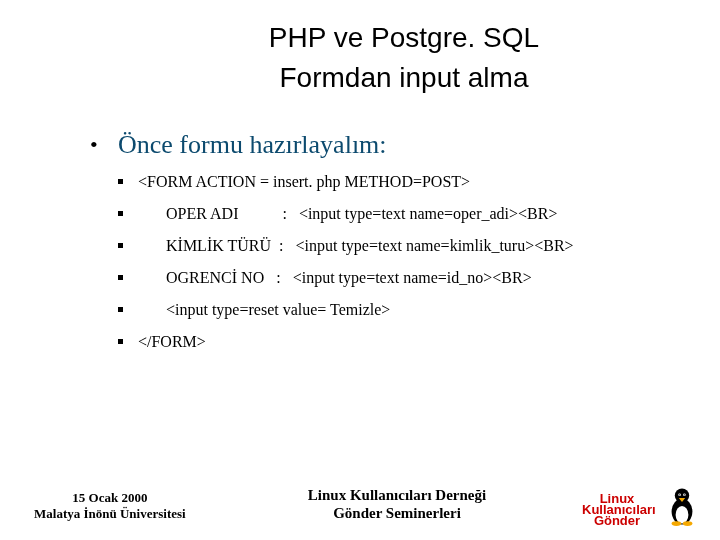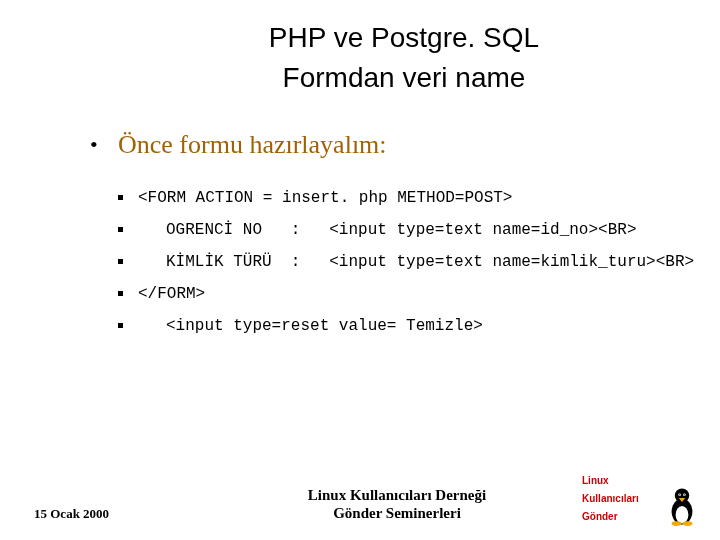--- a/index.html
+++ b/index.html
@@ -31,41 +31,41 @@
     padding-left: 44px;
   }
   .content {
     position: absolute;
     top: 130px;
     left: 90px;
     width: 600px;
   }
   .lvl1 {
     font-size: 26px;
-    color: #a16207;
-    margin-bottom: 28px;
+    color: #0c4a6e;
+    margin-bottom: 12px;
     position: relative;
     padding-left: 28px;
     font-family: "Times New Roman", Times, serif;
   }
   .lvl1::before {
     content: "•";
     position: absolute;
     left: 0;
     top: 2px;
     font-size: 22px;
     color: #000;
   }
   .lvl2 {
     font-size: 16px;
     color: #000;
     margin: 0 0 12px 0;
     position: relative;
     padding-left: 48px;
-    font-family: Liberation Mono, monospace;
+    font-family: Liberation Serif, serif;
     line-height: 20px;
   }
   .lvl2::before {
     content: "";
     position: absolute;
     left: 28px;
     top: 7px;
     width: 5px;
     height: 5px;
     background: #000;
@@ -101,69 +101,74 @@
     position: absolute;
     right: 18px;
     bottom: 14px;
     width: 120px;
     height: 46px;
   }
   .logo-text {
     position: absolute;
     left: 0;
     bottom: 0;
-    font-size: 10px;
-    line-height: 18px;
+    font-size: 13px;
+    line-height: 11px;
     color: #c00;
     font-family: Arial, sans-serif;
     font-weight: bold;
     width: 70px;
+    text-align: center;
   }
   .penguin {
     position: absolute;
     right: 4px;
     bottom: 0;
     width: 32px;
     height: 40px;
   }
 </style>
 </head>
 <body>
 
 <div class="slide">
 
   <div class="title">
     <span>PHP ve Postgre. SQL</span><br>
-    <span>Formdan veri name</span>
+    <span>Formdan input alma</span>
   </div>
 
   <div class="content">
     <div class="lvl1">
       <span>Önce formu hazırlayalım:</span>
     </div>
 
     <div class="lvl2">
       <span>&lt;FORM ACTION = insert. php METHOD=POST&gt;</span>
     </div>
     <div class="lvl2">
-      <span class="inner-pad" style="white-space:pre;">OGRENCİ NO   :   &lt;input type=text name=id_no&gt;&lt;BR&gt;</span>
+      <span class="inner-pad" style="white-space:pre;">OPER ADI           :   &lt;input type=text name=oper_adi&gt;&lt;BR&gt;</span>
     </div>
     <div class="lvl2">
       <span class="inner-pad" style="white-space:pre;">KİMLİK TÜRÜ  :   &lt;input type=text name=kimlik_turu&gt;&lt;BR&gt;</span>
     </div>
     <div class="lvl2">
-      <span>&lt;/FORM&gt;</span>
+      <span class="inner-pad" style="white-space:pre;">OGRENCİ NO   :   &lt;input type=text name=id_no&gt;&lt;BR&gt;</span>
     </div>
     <div class="lvl2">
       <span class="inner-pad">&lt;input type=reset value= Temizle&gt;</span>
+    </div>
+    <div class="lvl2">
+      <span>&lt;/FORM&gt;</span>
     </div>
   </div>
 
   <div class="footer-left">
     <span>15 Ocak 2000</span><br>
+    <span>Malatya İnönü Üniversitesi</span>
   </div>
 
   <div class="footer-center">
     <span>Linux Kullanıcıları Derneği</span><br>
     <span>Gönder Seminerleri</span>
   </div>
 
   <div class="logo-box">
     <div class="logo-text">
       <span>Linux Kullanıcıları</span><br>

